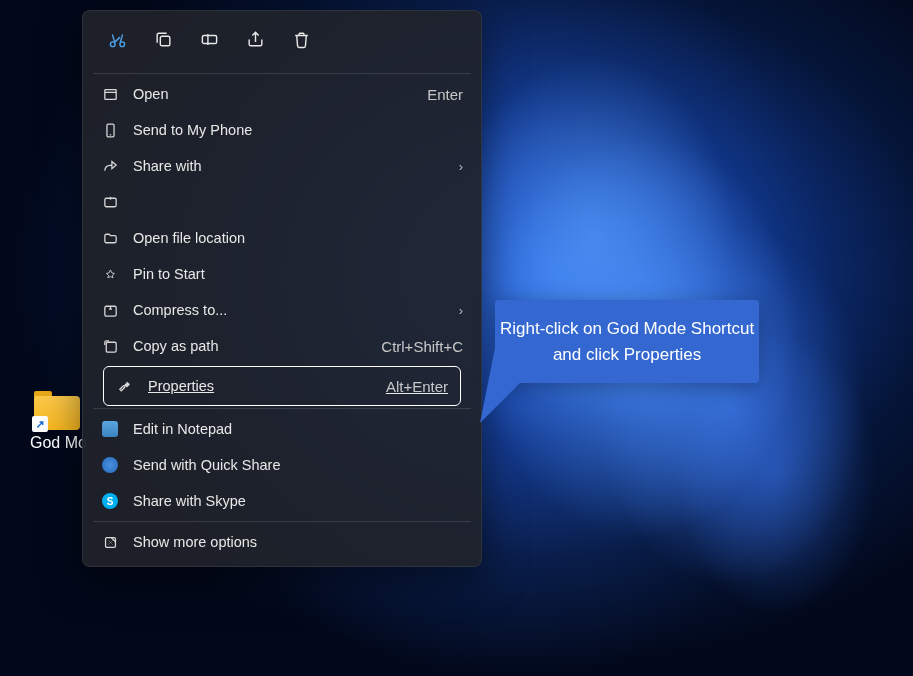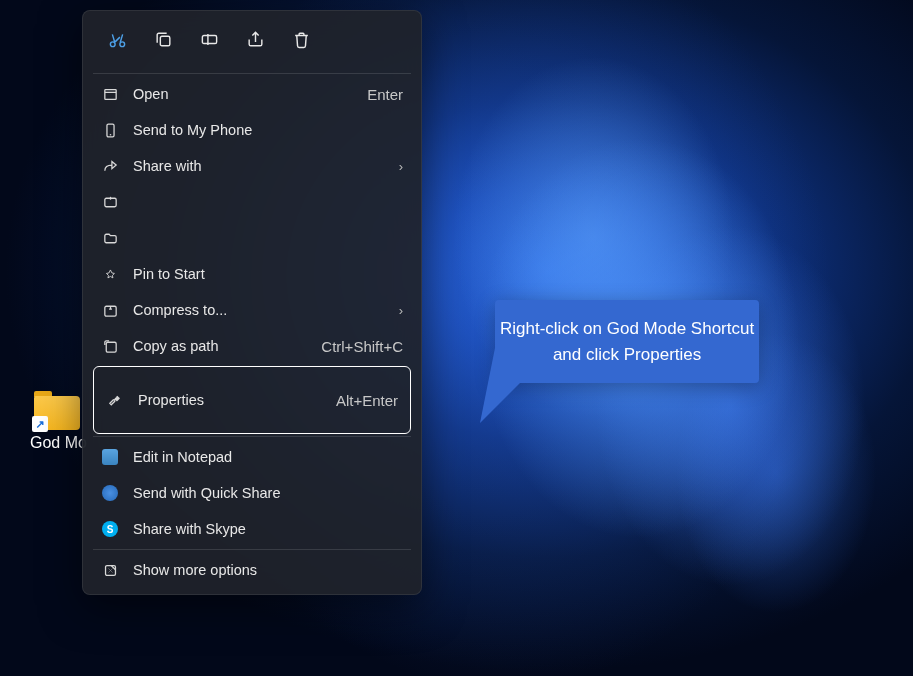--- a/index.html
+++ b/index.html
@@ -67,21 +67,21 @@
 }
 .desktop-icon-label {
   color: #fff;
   font-size: 16px;
   white-space: nowrap;
 }
 .context-menu {
   position: absolute;
   left: 82px;
   top: 10px;
-  width: 340px;
+  width: 400px;
   background: rgba(32, 35, 42, 0.92);
   backdrop-filter: blur(20px);
   border: 1px solid rgba(255,255,255,0.08);
   border-radius: 8px;
   box-shadow: 0 12px 40px rgba(0,0,0,0.5);
   padding: 6px;
   color: #e8e8e8;
 }
 .toolbar {
   display: flex;
@@ -108,22 +108,23 @@
   align-items: center;
   padding: 9px 12px;
   border-radius: 4px;
   cursor: pointer;
   gap: 14px;
   font-size: 14.5px;
 }
 .menu-item.highlighted {
   border: 1.5px solid #fff;
   border-radius: 6px;
-  padding: 24px 12px;
-  margin: 2px 4px;
+  padding: 10px 12px;
+  margin: 2px 14px;
+  text-decoration: underline;
 }
 .menu-icon {
   width: 18px;
   height: 18px;
   display: flex;
   align-items: center;
   justify-content: center;
   flex-shrink: 0;
   color: #d8d8d8;
 }
@@ -267,20 +268,21 @@
         </svg>
     </span>
   </div>
 
   <div class="menu-item">
     <span class="menu-icon">
       <svg viewBox="0 0 24 24" fill="none" stroke="currentColor" stroke-width="1.8">
           <path d="M4 8a2 2 0 0 1 2-2h4l2 2h6a2 2 0 0 1 2 2v6a2 2 0 0 1-2 2H6a2 2 0 0 1-2-2V8z"></path>
         </svg>
     </span>
+    <span class="menu-label">Open file location</span>
   </div>
 
   <div class="menu-item">
     <span class="menu-icon">
       <svg viewBox="0 0 24 24" fill="none" stroke="currentColor" stroke-width="1.8">
           <path d="M12 3l3 6 5 1-4 4 1 5-5-3-5 3 1-5-4-4 5-1z" transform="scale(0.7) translate(5 5)"></path>
         </svg>
     </span>
     <span class="menu-label">Pin to Start</span>
   </div>

